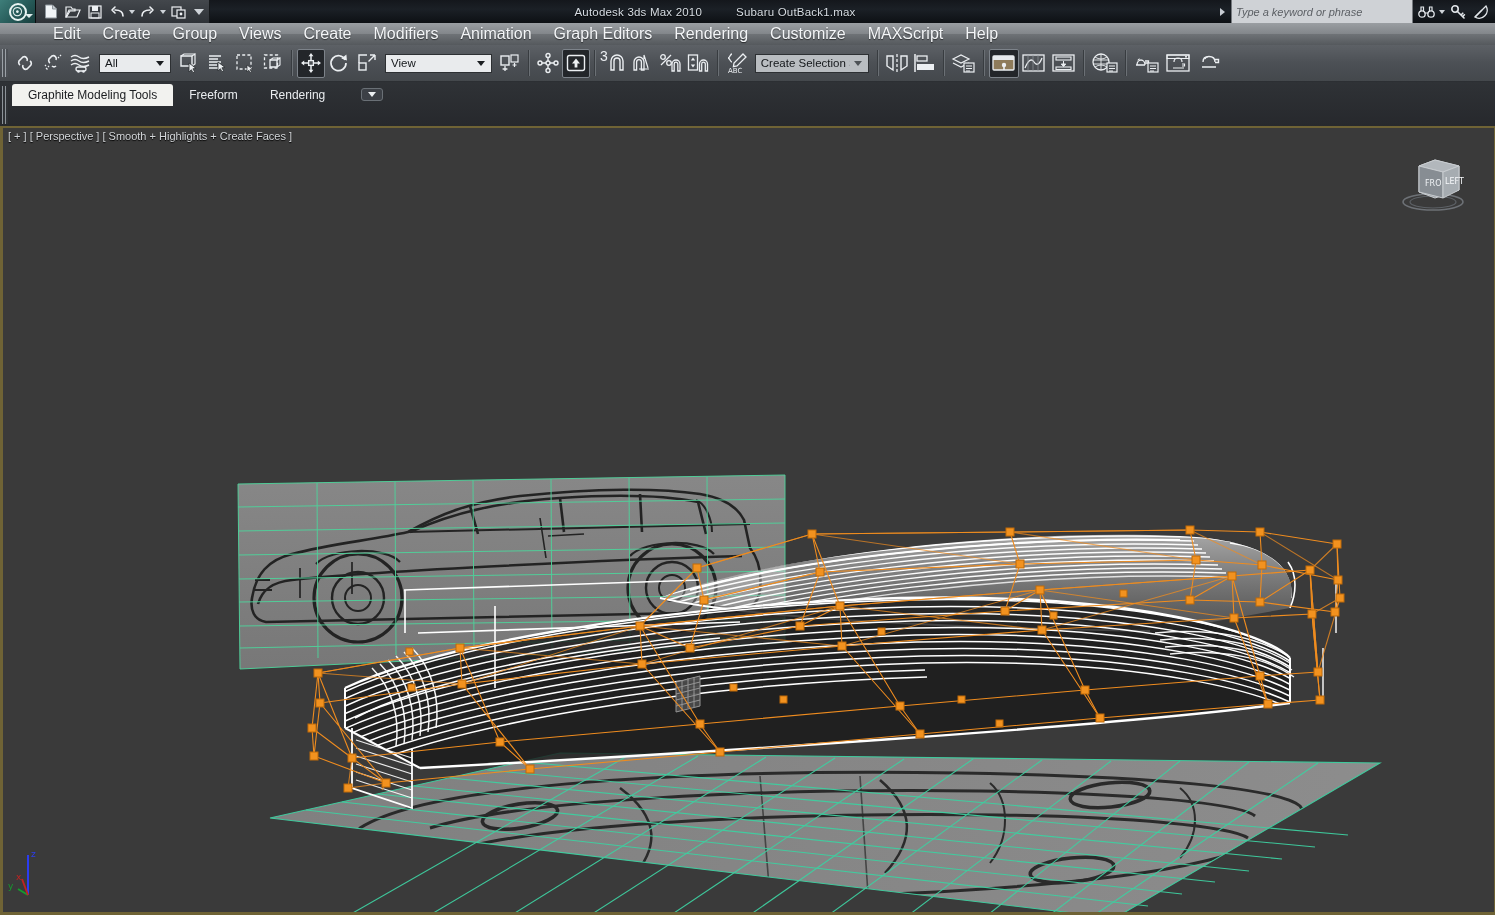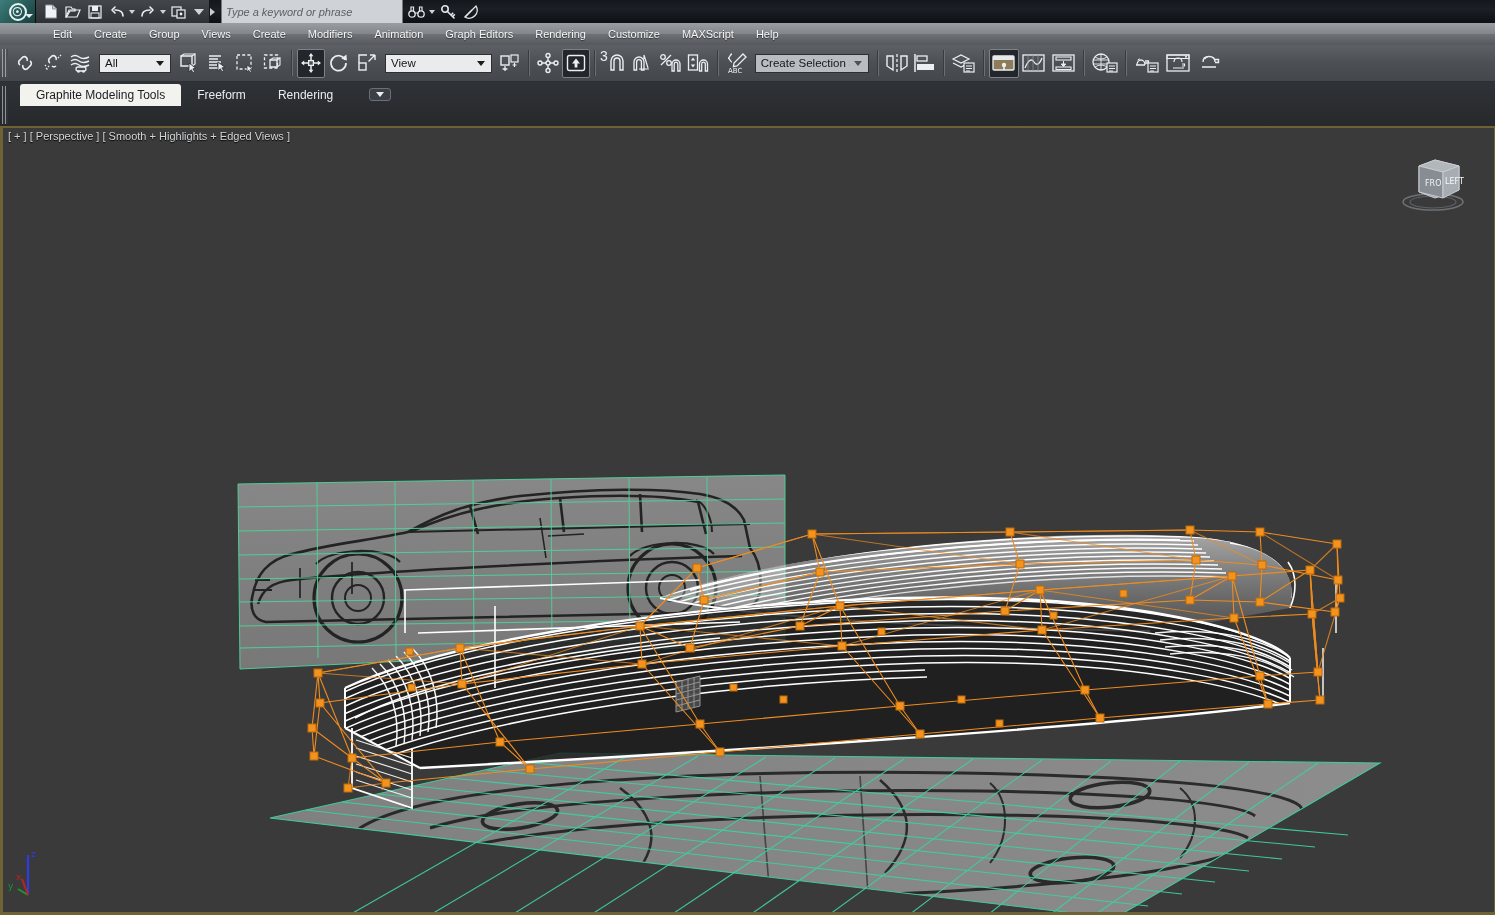--- a/index.html
+++ b/index.html
@@ -60,21 +60,21 @@
   .ticon{width:20px;height:19px;display:flex;align-items:center;justify-content:center;
     color:#e2e6ea;font-size:13px;}
 
   
   #menubar{
     position:absolute;left:0;top:23px;width:1495px;height:22px;
     background:linear-gradient(to bottom,#9a9ea2 0%,#83878b 48%,#6e7276 52%,#55595d 100%);
     display:flex;align-items:center;padding-left:42px;
   }
   #menubar .mi{
-    font-size:11px;color:#f4f6f8;padding:2px 11px;white-space:nowrap;cursor:default;
+    font-size:16px;color:#f4f6f8;padding:2px 11px;white-space:nowrap;cursor:default;
     text-shadow:0 1px 1px rgba(0,0,0,.55);
   }
 
   
   #toolbar{
     position:absolute;left:0;top:45px;width:1495px;height:37px;
     background:linear-gradient(to bottom,#5d6166 0%,#4c5055 50%,#44484c 100%);
     border-bottom:1px solid #2c2f33;
     display:flex;align-items:center;padding-left:2px;
   }
@@ -97,21 +97,21 @@
   .combo.gray .cc{border-top-color:#4d5256;}
   .num3{font-size:14px;color:#eceff2;margin-right:-3px;align-self:flex-start;margin-top:3px;}
 
   
   #ribbon{
     position:absolute;left:0;top:82px;width:1495px;height:46px;
     background:linear-gradient(to bottom,#2f3236,#26282c);
   }
   #ribbon .rgrip{position:absolute;left:2px;top:4px;width:6px;height:38px;
     background:repeating-linear-gradient(to right,#8c9298 0 1px,#2f3236 1px 3px);}
-  #ribbontabs{position:absolute;left:20px;top:0;height:24px;display:flex;align-items:flex-end;}
+  #ribbontabs{position:absolute;left:12px;top:0;height:24px;display:flex;align-items:flex-end;}
   .rtab{height:22px;padding:0 16px;font-size:12px;color:#e9ecef;display:flex;align-items:center;
     white-space:nowrap;}
   .rtab.active{background:#f2f2ef;color:#1b1d20;border-radius:3px 3px 0 0;}
   .rtabcaret{width:22px;height:13px;background:#3c4046;border:1px solid #6a7076;border-radius:3px;
     display:flex;align-items:center;justify-content:center;margin-left:20px;align-self:center;}
   .rtabcaret i{width:0;height:0;border-left:4px solid transparent;border-right:4px solid transparent;
     border-top:5px solid #eceff2;display:block;}
   #panelrow{position:absolute;left:12px;top:24px;height:21px;width:1471px;
     background:linear-gradient(to bottom,#53565a,#3c3f43);display:flex;align-items:center;}
   #panelname{height:21px;padding:0 10px;background:#f2f2ef;color:#1b1d20;font-size:12px;
@@ -177,20 +177,24 @@
     <div class="qicon">
       <svg width="16" height="14" viewBox="0 0 16 14">
           <rect x="1" y="2" width="9" height="9" fill="none" stroke="#eef1f4" stroke-width="1.2"></rect>
           <rect x="6" y="5" width="8" height="8" fill="#2e3237" stroke="#eef1f4" stroke-width="1.2"></rect>
           <circle cx="10" cy="9" r="1.4" fill="#eef1f4"></circle>
         </svg>
     </div>
     <div class="qcaret" style="border-top-width:6px;border-left-width:5px;border-right-width:5px;margin-left:3px;"></div>
   </div>
 
+  <div id="titletexts">
+    <span>Autodesk 3ds Max  2010</span>
+    <span>Subaru OutBack1.max</span>
+  </div>
 
   <div id="searchzone">
     <div class="leftcaret"></div>
     <div id="searchbox">Type a keyword or phrase</div>
     <div class="ticon">
       <svg width="17" height="14" viewBox="0 0 17 14">
           <circle cx="4" cy="9" r="3.2" fill="none" stroke="#e2e6ea" stroke-width="1.3"></circle>
           <circle cx="13" cy="9" r="3.2" fill="none" stroke="#e2e6ea" stroke-width="1.3"></circle>
           <path d="M3 6V2h2.5v4M11.5 6V2H14v4M6.5 8h4" fill="none" stroke="#e2e6ea" stroke-width="1.2"></path>
         </svg>
@@ -811,21 +815,21 @@
       <rect x="780" y="568" width="7" height="7"></rect>
         <rect x="958" y="568" width="7" height="7"></rect>
       <rect x="730" y="556" width="7" height="7"></rect>
         <rect x="1050" y="484" width="7" height="7"></rect>
       <rect x="878" y="500" width="7" height="7"></rect>
         <rect x="1120" y="462" width="7" height="7"></rect>
       <rect x="996" y="592" width="7" height="7"></rect>
     </g>
   </svg>
 
-  <div id="vplabel">[ + ] [ Perspective ] [ Smooth + Highlights + Edged Views ]</div>
+  <div id="vplabel">[ + ] [ Perspective ] [ Smooth + Highlights + Create Faces ]</div>
 
   <svg id="viewcube" viewBox="0 0 92 62">
     <ellipse cx="44" cy="50" rx="30" ry="8" fill="none" stroke="#6d7176" stroke-width="1.6"></ellipse>
     <ellipse cx="44" cy="50" rx="23" ry="6" fill="none" stroke="#5c6065" stroke-width="1.2"></ellipse>
     <path d="M30,14 L46,8 L70,14 L70,38 L46,46 L30,40z" fill="#9aa0a5" stroke="#c8ccd0" stroke-width="1"></path>
     <path d="M30,14 L46,8 L70,14 L54,20z" fill="#b2b7bc" stroke="#c8ccd0" stroke-width="1"></path>
     <path d="M30,14 L54,20 L54,46 L30,40z" fill="#878d93" stroke="#c8ccd0" stroke-width="1"></path>
     <path d="M54,20 L70,14 L70,38 L54,46z" fill="#a6acb1" stroke="#c8ccd0" stroke-width="1"></path>
     <text x="36" y="34" font-size="8" fill="#eef1f4" font-family="DejaVu Sans">FRO</text>
     <text x="56" y="32" font-size="8" fill="#f6f8fa" font-family="DejaVu Sans">LEFT</text>

